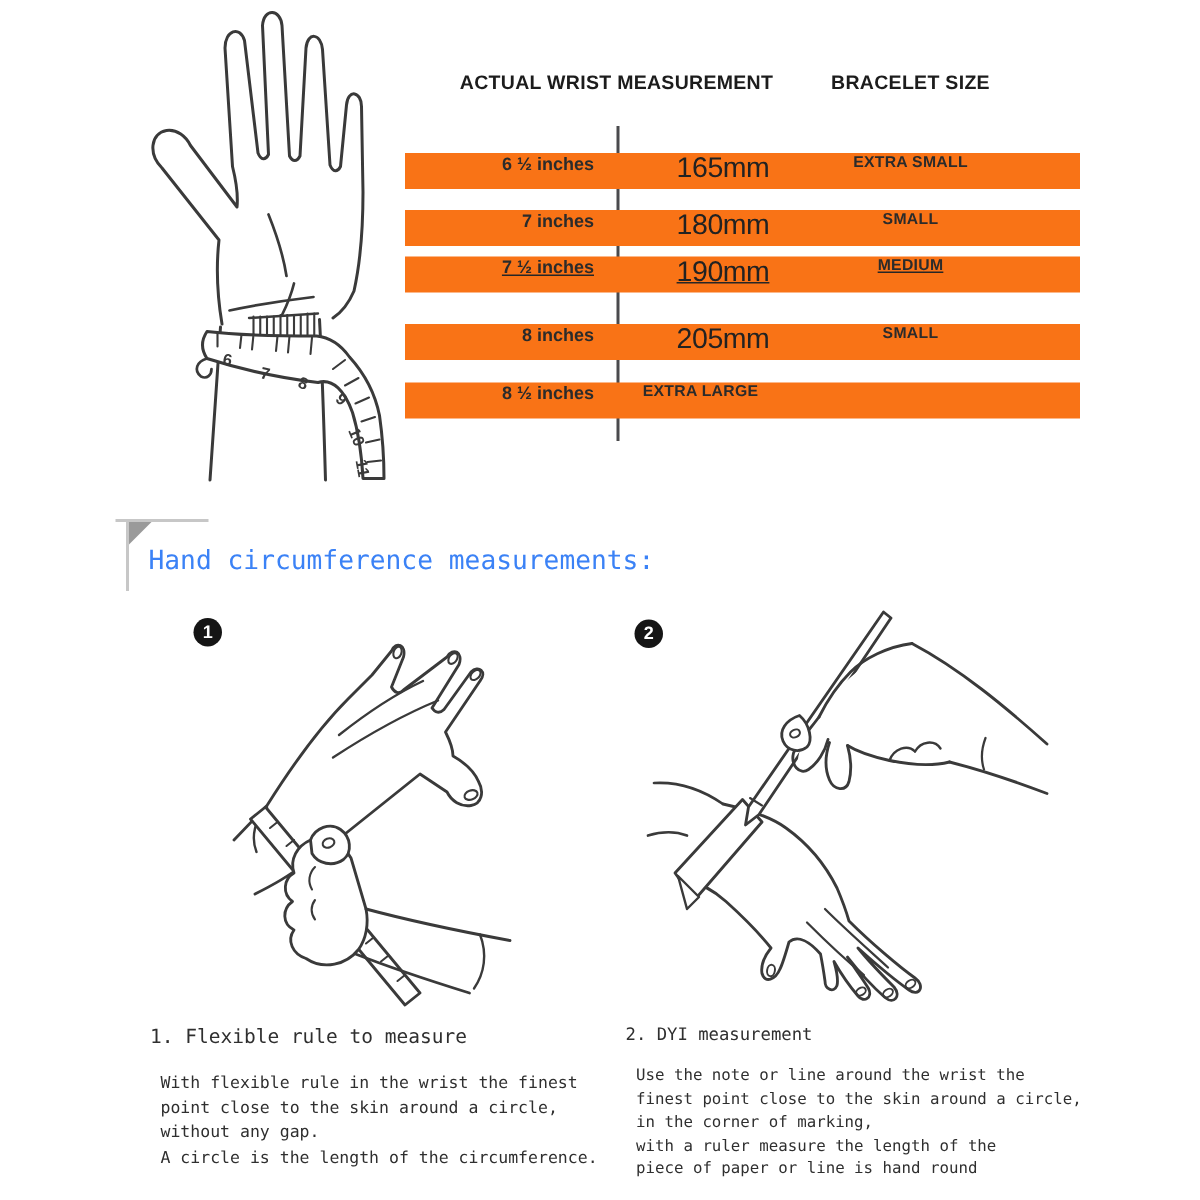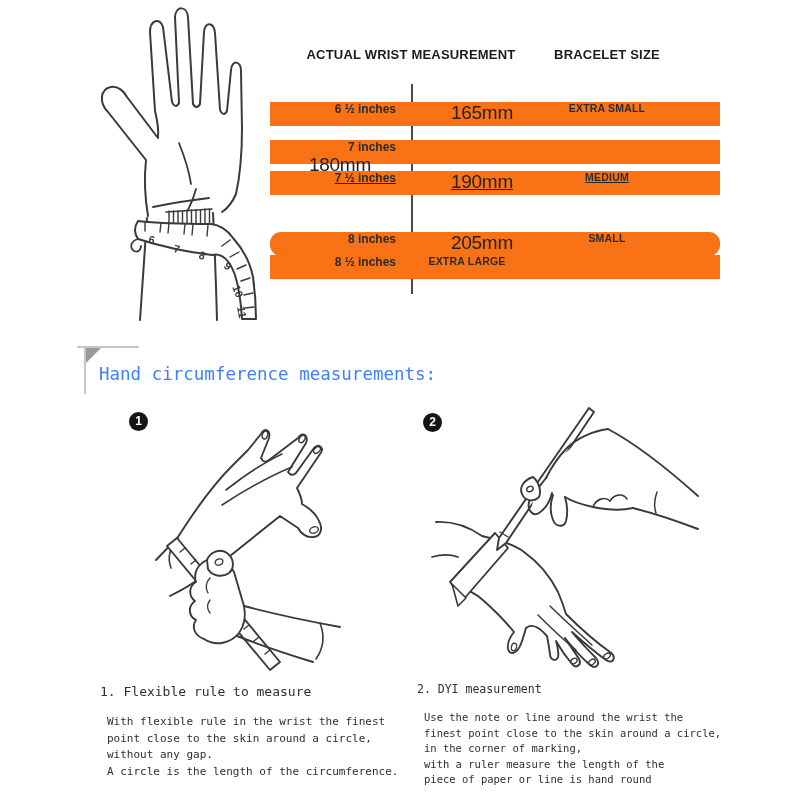--- a/index.html
+++ b/index.html
@@ -96,31 +96,31 @@
 <div>
   <div class="th th1">ACTUAL WRIST MEASUREMENT</div>
   <div class="th th2">BRACELET SIZE</div>
   <div class="vdivider"></div>
 
   <div class="trow" style="top:102px;">
     <div class="cell-in">6 ½ inches</div>
     <div class="cell-mm">165mm</div>
     <div class="cell-size">EXTRA SMALL</div>
   </div>
-  <div class="trow" style="top:140px;flex-direction:column;">
+  <div class="trow" style="top:140px;">
     <div class="cell-in">7 inches</div>
     <div class="cell-mm">180mm</div>
     <div class="cell-size">SMALL</div>
   </div>
   <div class="trow" style="top:171px;text-decoration:underline;">
     <div class="cell-in">7 ½ inches</div>
     <div class="cell-mm">190mm</div>
     <div class="cell-size">MEDIUM</div>
   </div>
-  <div class="trow" style="top:232px;border-radius:11px;">
+  <div class="trow" style="top:216px;">
     <div class="cell-in">8 inches</div>
     <div class="cell-mm">205mm</div>
     <div class="cell-size">SMALL</div>
   </div>
   <div class="trow" style="top:255px;">
     <div class="cell-in">8 ½ inches</div>
     <div class="cell-size">EXTRA LARGE</div>
   </div>
 </div>
 

